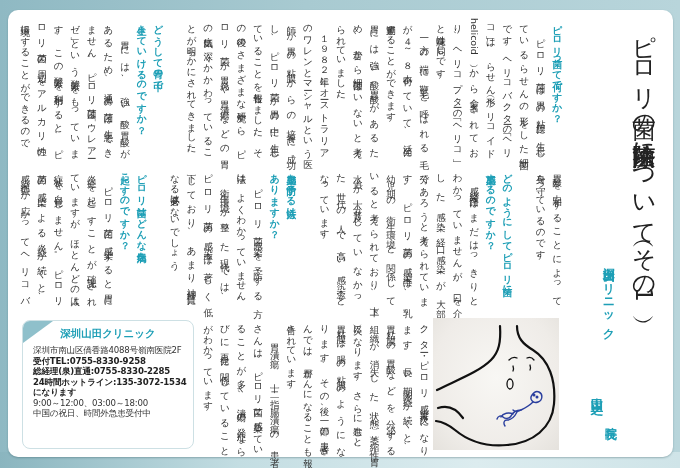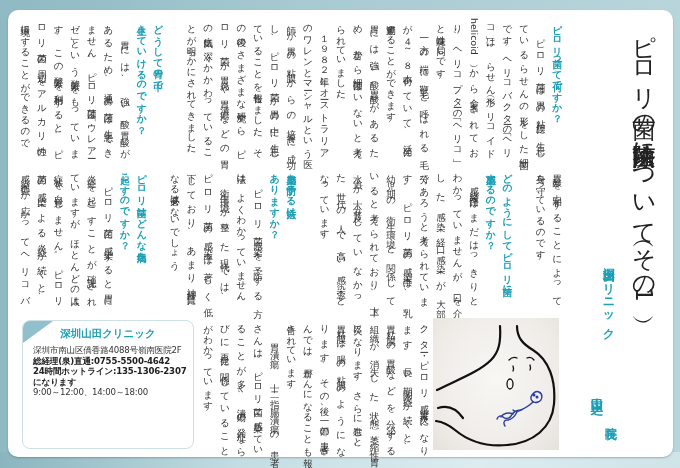--- a/index.html
+++ b/index.html
@@ -197,18 +197,20 @@
       <circle cx="104" cy="79" r="0.8" fill="#2b3f9e"></circle>
     </g>
   </svg>
 </div>
 
 <div class="clinic-box">
   <div class="clinic-corner"></div>
   <div class="clinic-name">深圳山田クリニック</div>
   <div class="clinic-lines">
     <div>深圳市南山区僑香路4088号嶺南医院2F</div>
-    <div class="b">総経理(泉)直通:0755-5500-4642</div>
-    <div class="b">24時間ホットライン:135-1306-2307</div>
+    <div class="b">受付TEL:0755-8330-9258</div>
+    <div class="b">総経理(泉)直通:0755-8330-2285</div>
+    <div class="b">24時間ホットライン:135-3072-1534</div>
     <div class="b">になります</div>
-    <div>9:00～12:00、14:00～18:00</div>
+    <div>9:00～12:00、03:00～18:00</div>
+    <div>中国の祝日、時間外急患受付中</div>
   </div>
 </div>
 
 </body></html>

